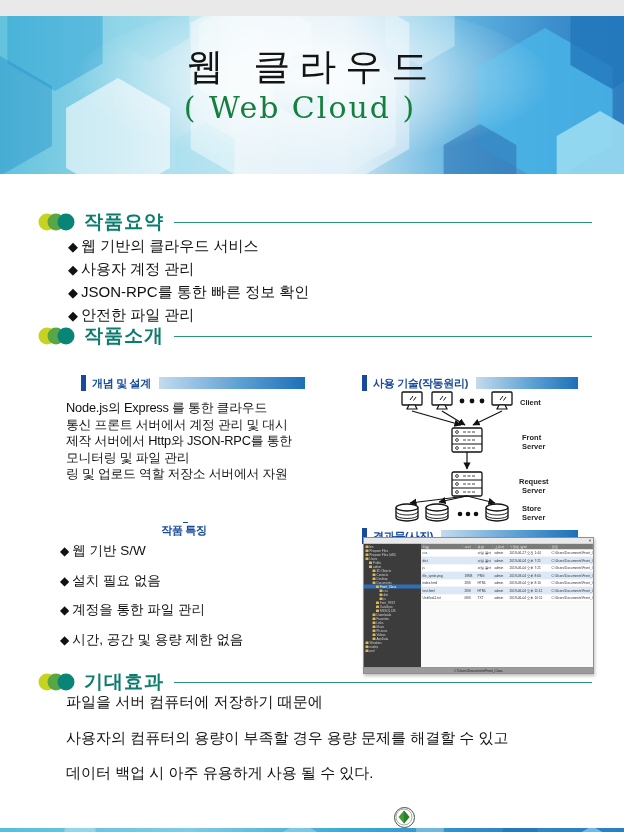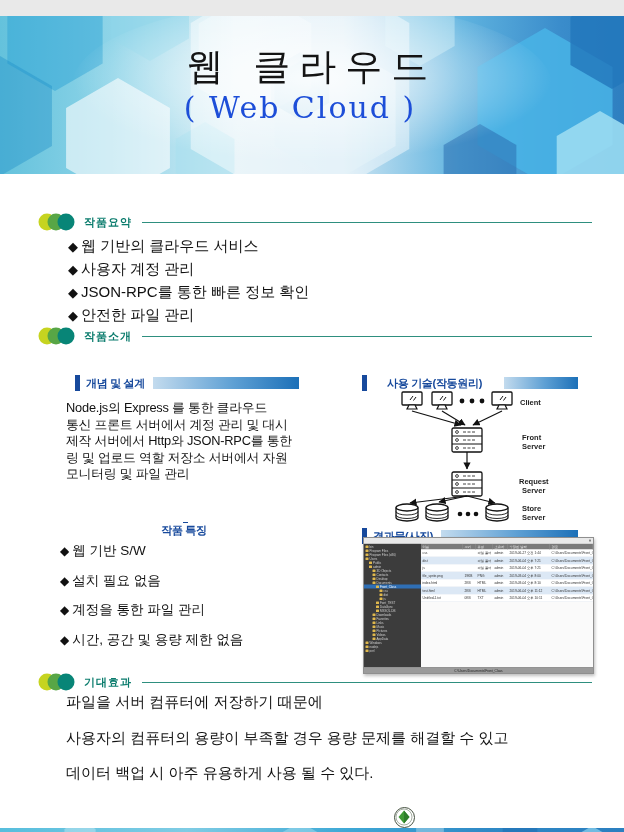--- a/index.html
+++ b/index.html
@@ -4,28 +4,28 @@
 <style>
   html,body{margin:0;padding:0;background:#e9e9e9;}
   .page{position:relative;width:624px;height:832px;background:#ffffff;margin:16px auto;overflow:hidden;
         font-family:"Liberation Sans",sans-serif;color:#111;}
   
   .hero{position:absolute;left:0;top:0;width:624px;height:158px;overflow:hidden;}
   .hero svg{display:block;}
   .title-ko{position:absolute;left:0;top:26px;width:624px;text-align:center;
             font-family:"DejaVu Serif",serif;font-size:37px;letter-spacing:9px;color:#141414;font-weight:500;}
   .title-en{position:absolute;left:0;top:74px;width:600px;text-align:center;
-            font-family:"DejaVu Serif",serif;font-size:30px;letter-spacing:2px;color:#1d4ed8;}
+            font-family:"DejaVu Serif",serif;font-size:30px;letter-spacing:2px;color:#15803d;}
   .banner{position:absolute;left:122px;top:127px;width:374px;height:21px;background:#ffffff;border-radius:11px;
           box-shadow:0 1px 2px rgba(30,80,120,.25);display:flex;align-items:center;justify-content:center;gap:5px;
           font-size:11px;font-weight:bold;color:#1d5a74;white-space:nowrap;}
   .redaction{display:inline-block;width:118px;height:14px;background:#a9dbf0;border-radius:8px;transform:rotate(-1deg);}
   
   .sec-head{position:absolute;left:38px;width:554px;height:20px;display:flex;align-items:center;}
-  .sec-label{font-size:11px;font-weight:bold;color:#0b7c6d;margin-left:6px;letter-spacing:1px;}
+  .sec-label{font-size:19px;font-weight:bold;color:#0b7c6d;margin-left:6px;letter-spacing:1px;}
   .sec-line{flex:1;border-top:1.4px solid #2e8f7f;margin-left:10px;}
   
   .bullet-line{display:flex;align-items:baseline;line-height:22px;font-size:15px;color:#111;}
   .bullet-line .marker{margin-right:3px;font-size:13px;}
   .feature-line{display:flex;align-items:baseline;line-height:14px;margin-bottom:15.5px;font-size:13.5px;}
   .feature-line .marker{margin-right:3px;font-size:12px;}
   .expected-line{line-height:16px;margin-bottom:19.5px;font-size:15px;}
   .concept-line{font-size:12.8px;line-height:16.6px;letter-spacing:-0.2px;}
   
   .subhead{position:absolute;height:16px;display:flex;align-items:center;}
@@ -132,34 +132,34 @@
   <div class="sec-head" style="top:310px;">
     <svg width="40" height="20">
       <circle cx="9" cy="10" r="8.5" fill="#c6d420"></circle>
       <circle cx="18" cy="10" r="8.5" fill="#58a646"></circle>
       <circle cx="28" cy="10" r="8.5" fill="#088577"></circle>
     </svg>
     <span class="sec-label">작품소개</span>
     <div class="sec-line"></div>
   </div>
 
-  <div class="subhead" style="left:75px;top:359px;width:224px;">
+  <div class="subhead" style="left:81px;top:359px;width:224px;">
     <span class="bar"></span>
     <span class="subhead-label">개념 및 설계</span>
     <div class="subhead-grad"></div>
   </div>
   <div class="abs" style="left:66px;top:384px;width:246px;" id="concept-lines">
       <div class="concept-line"><span>Node.js의 Express 를 통한 클라우드</span></div>
       <div class="concept-line"><span>통신 프론트 서버에서 계정 관리 및 대시</span></div>
       <div class="concept-line"><span>제작 서버에서 Http와 JSON-RPC를 통한</span></div>
+      <div class="concept-line"><span>모니터링 및 파일 관리</span></div>
       <div class="concept-line"><span>링 및 업로드 역할 저장소 서버에서 자원</span></div>
-      <div class="concept-line"><span>모니터링 및 파일 관리</span></div>
-    </div>
-
-  <div class="subhead" style="left:362px;top:359px;width:216px;gap:14px;">
+    </div>
+
+  <div class="subhead" style="left:362px;top:359px;width:216px;">
     <span class="bar"></span>
     <span class="subhead-label">사용 기술(작동원리)</span>
     <div class="subhead-grad"></div>
   </div>
 
   <svg class="abs" style="left:362px;top:374px;" width="234" height="135" viewBox="0 0 234 135">
     <defs>
       <marker id="ah" markerWidth="7" markerHeight="7" refX="5.5" refY="3" orient="auto">
         <path d="M0,0 L6,3 L0,6 z" fill="#111"></path>
       </marker>

